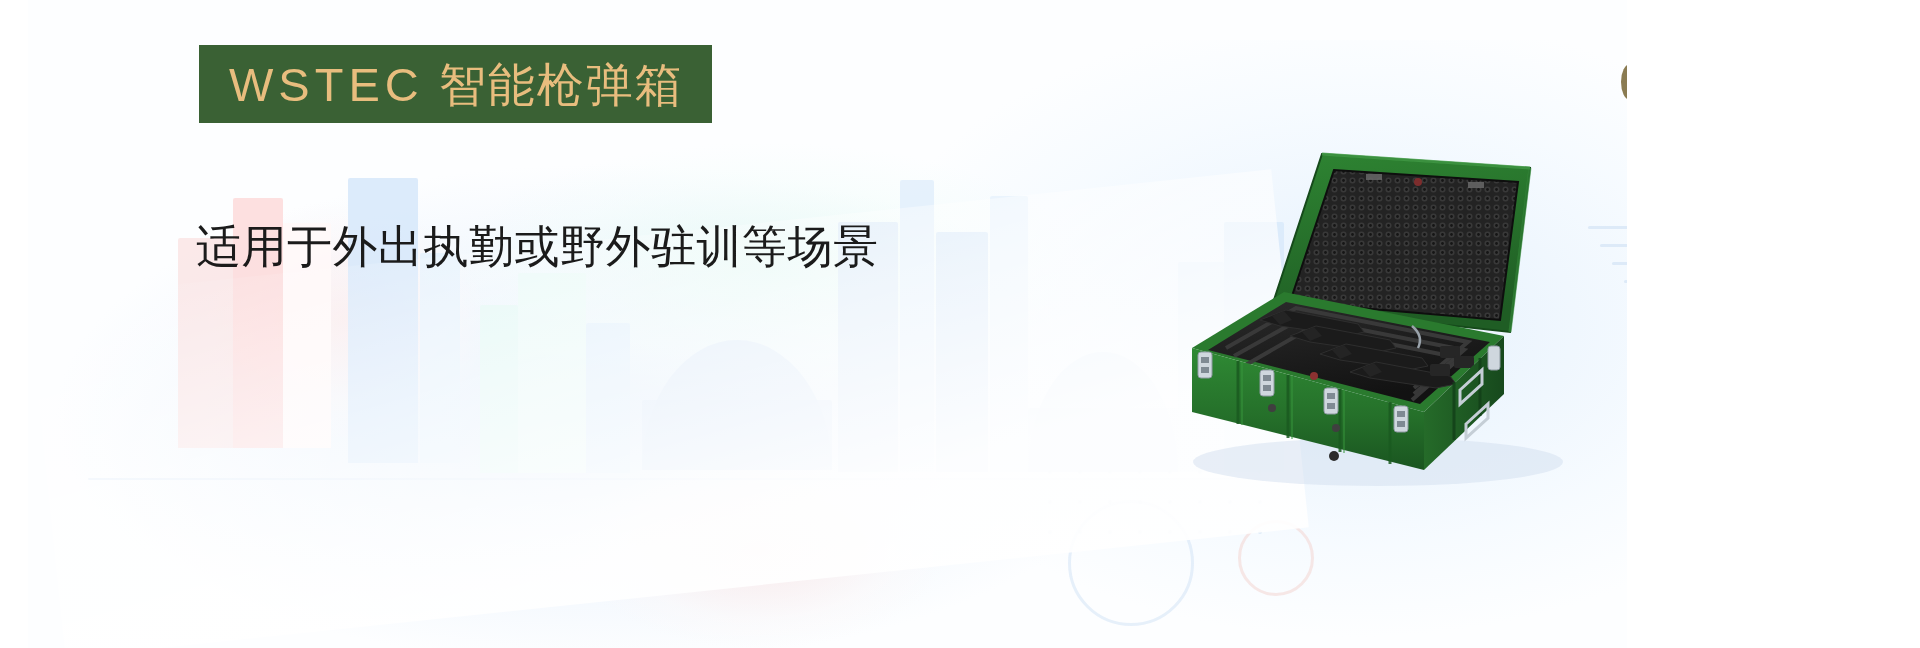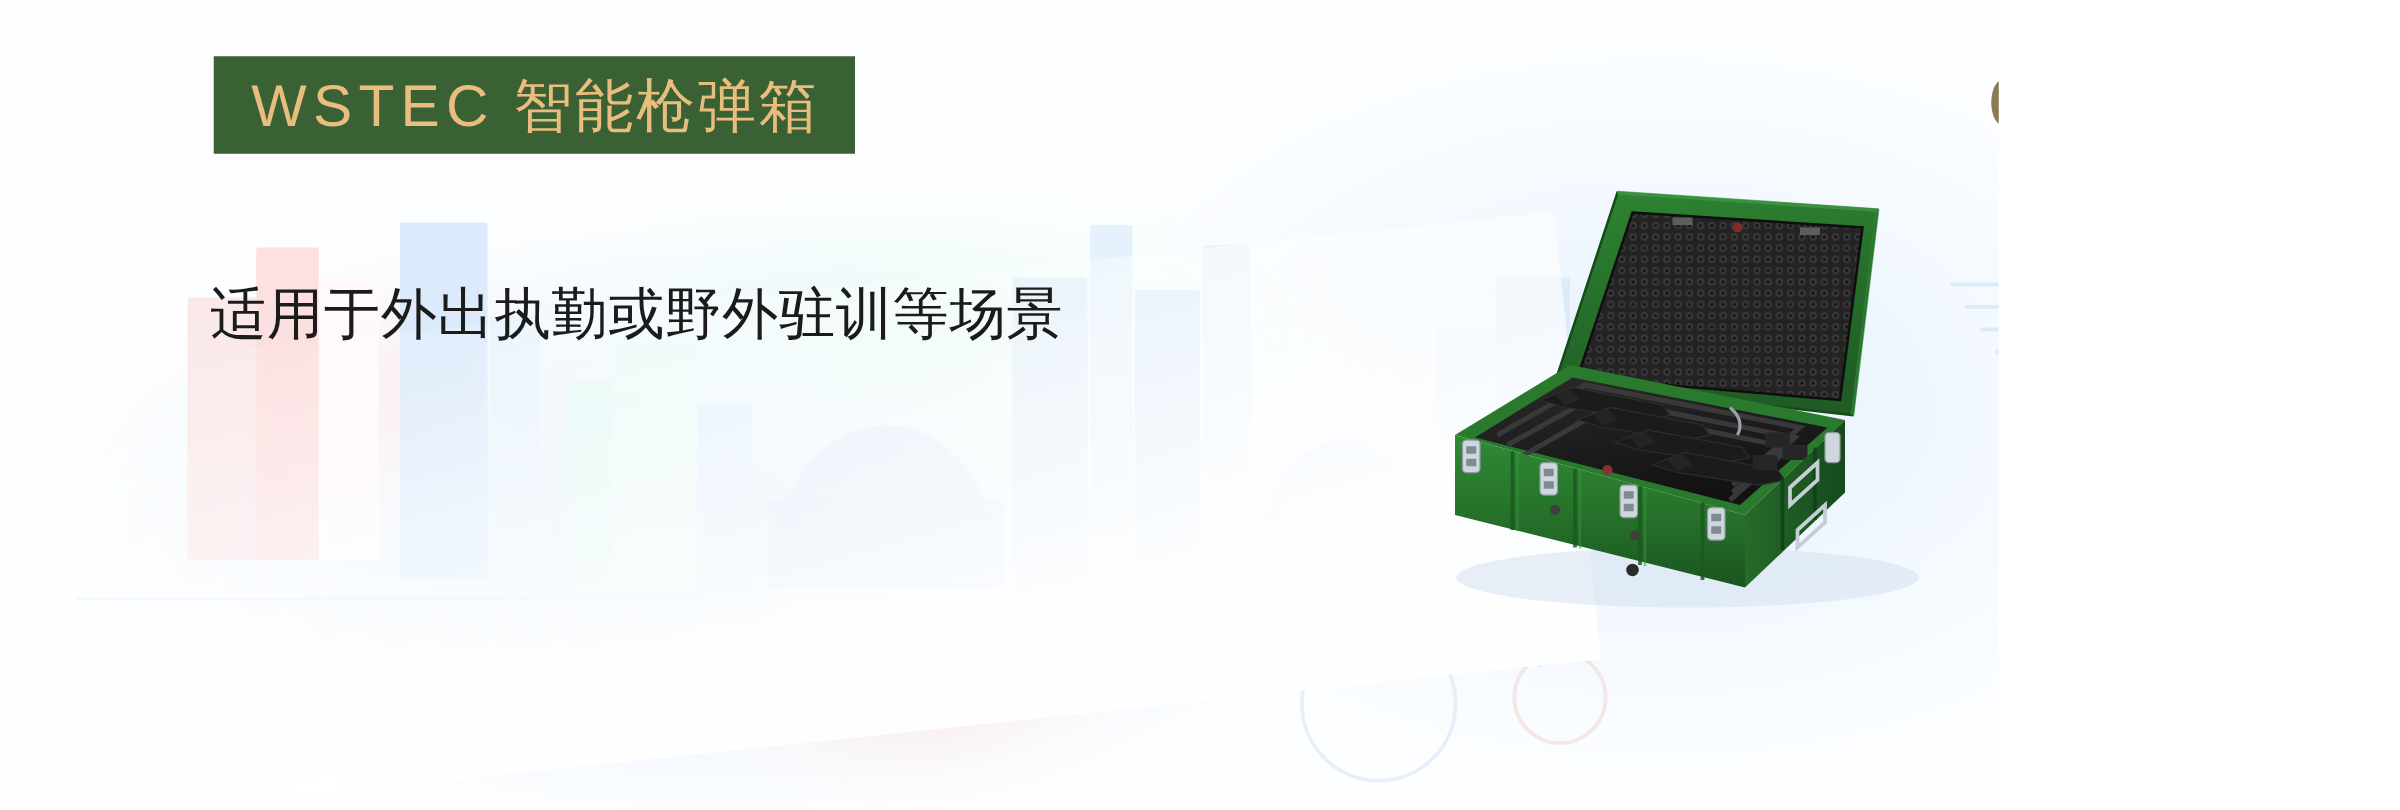--- a/index.html
+++ b/index.html
@@ -1,21 +1,21 @@
 <!DOCTYPE html>
 <html><head>
 <meta charset="utf-8">
 <style>
   html,body{margin:0;padding:0;}
   body{
     width:1920px;height:648px;overflow:hidden;
     font-family:"Liberation Sans","DejaVu Sans",sans-serif;
     background:#ffffff;
   }
-  .banner{position:relative;width:1599px;height:648px;overflow:hidden;background:#fdfeff;}
+  .banner{position:relative;width:1599px;height:648px;overflow:hidden;background:#fdfeff;margin-left:28px;}
 
   
   .bg-layer{position:absolute;inset:0;pointer-events:none;}
   .wash-a{
     position:absolute;left:0;top:90px;width:1250px;height:560px;
     background:radial-gradient(ellipse 720px 330px at 46% 58%, rgba(222,236,250,.95) 0%, rgba(236,244,253,.55) 52%, rgba(255,255,255,0) 76%);
   }
   .wash-b{
     position:absolute;left:820px;top:40px;width:1100px;height:620px;
     background:radial-gradient(ellipse 640px 400px at 46% 46%, rgba(226,239,252,.9) 0%, rgba(240,248,255,.5) 55%, rgba(255,255,255,0) 78%);
@@ -62,21 +62,21 @@
     font-size:47px;line-height:1;color:#e8bd7e;letter-spacing:2px;white-space:nowrap;
   }
   .title-text .en{letter-spacing:5px;font-weight:400;}
 
   
   .lines{position:absolute;left:168px;top:228px;}
   .line{
     font-size:45px;line-height:1;color:#1b1b1b;letter-spacing:.5px;
     margin-bottom:52px;white-space:nowrap;font-weight:500;
   }
-  .line:last-child{margin-bottom:0;}
+  .line:last-child{margin-bottom:0;font-family:Liberation Mono, monospace;}
 
   
   .case-wrap{position:absolute;left:1140px;top:140px;width:460px;height:360px;}
   .tower-wrap{position:absolute;left:1600px;top:430px;width:190px;height:200px;}
   .sat-wrap{position:absolute;left:1580px;top:4px;width:240px;height:150px;}
 </style>
 </head>
 <body>
 
 <div class="banner">

